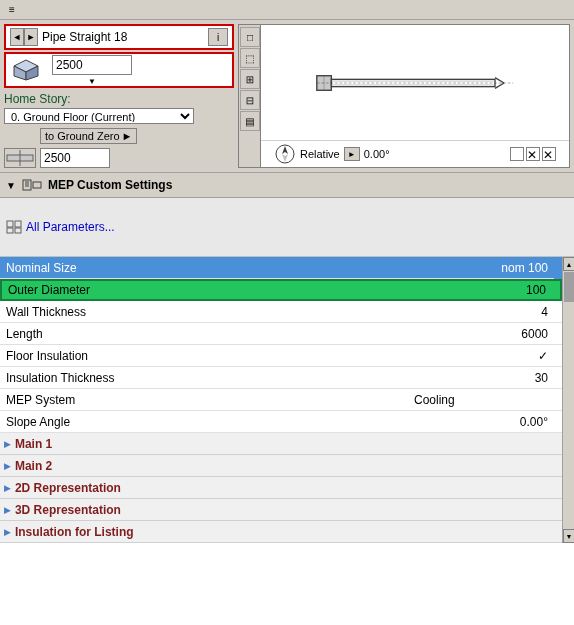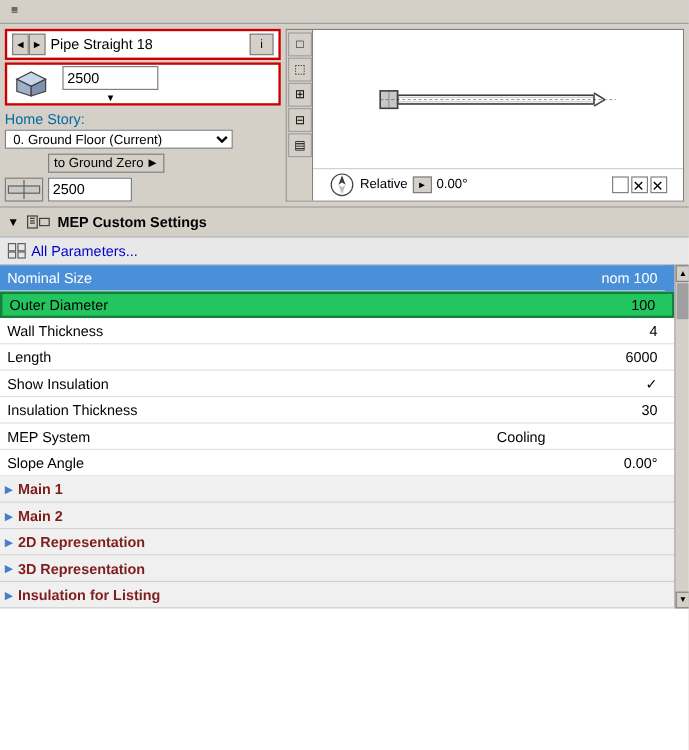--- a/index.html
+++ b/index.html
@@ -119,21 +119,21 @@
 
     .down-arrow-small {
       font-size: 8px;
       margin-top: 2px;
     }
 
     
     .home-story-label {
       font-size: 12px;
       padding: 2px 0;
-      color: #0369a1;
+      color: #14532d;
     }
 
     .dropdown-row {
       display: flex;
       align-items: center;
       gap: 2px;
     }
 
     .dropdown-select {
       border: 1px solid #808080;
@@ -314,21 +314,21 @@
     .params-area {
       background: white;
       border-top: 1px solid #a0a0a0;
       flex: 1;
       overflow: hidden;
     }
 
     .all-params-bar {
       background: #e8e8e8;
       border-bottom: 1px solid #c0c0c0;
-      padding: 3px 6px;
+      padding: 21px 6px;
       display: flex;
       align-items: center;
       gap: 4px;
     }
 
     .params-icon {
       width: 16px;
       height: 16px;
       display: flex;
       align-items: center;
@@ -633,21 +633,21 @@
           <div style="width:8px;"></div>
         </div>
 
         <div class="param-row">
           <span class="param-name">Length</span>
           <span class="param-value">6000</span>
           <div style="width:8px;"></div>
         </div>
 
         <div class="param-row">
-          <span class="param-name">Show Insulation</span>
+          <span class="param-name">Floor Insulation</span>
           <span class="param-value">✓</span>
           <div style="width:8px;"></div>
         </div>
 
         <div class="param-row">
           <span class="param-name">Insulation Thickness</span>
           <span class="param-value">30</span>
           <div style="width:8px;"></div>
         </div>
 

